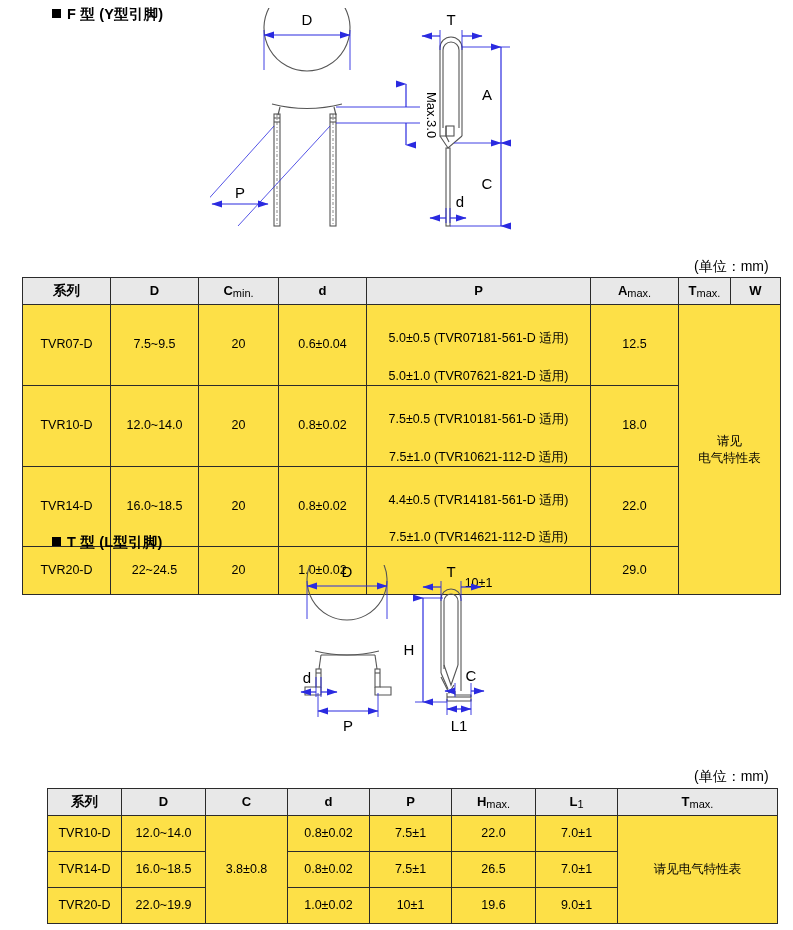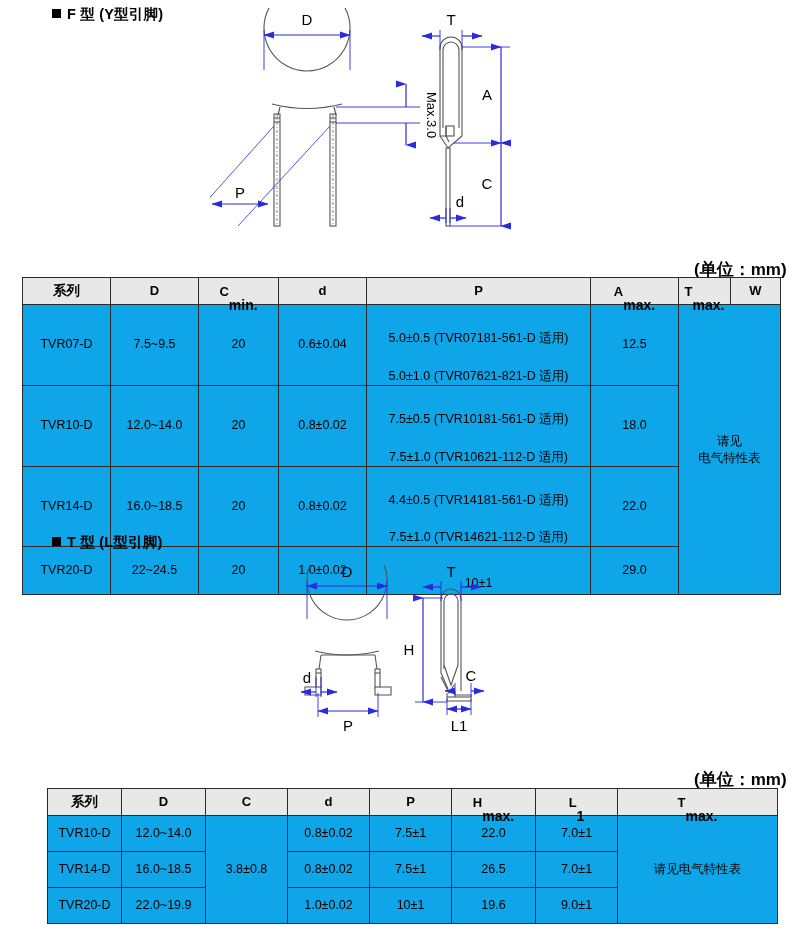--- a/index.html
+++ b/index.html
@@ -31,59 +31,58 @@
     background: #000;
     margin-right: 6px;
     vertical-align: 1px;
   }
   #heading-f { left: 52px; top: 5px; }
   #heading-t { left: 52px; top: 533px; }
 
   
   .unit-note {
     position: absolute;
-    font-size: 17px;
+    font-size: 14px;
     white-space: nowrap;
-    font-weight: bold;
   }
   #unit-note-1 { left: 694px; top: 258px; }
   #unit-note-2 { left: 694px; top: 768px; }
 
   
   .spec-table {
     position: absolute;
     border-collapse: collapse;
     table-layout: fixed;
     font-size: 12.5px;
-    background: #0ea5e9;
+    background: #fde047;
   }
   .spec-table th,
   .spec-table td {
     border: 1px solid #2b2b2b;
     text-align: center;
     vertical-align: middle;
     padding: 0;
     font-weight: normal;
     line-height: 1.35;
   }
   .spec-table thead th {
     background: #e8e8e8;
     font-weight: bold;
     height: 26px;
     font-size: 13px;
   }
   .spec-table thead th.hdr-series {
     font-size: 13.5px;
   }
   .spec-table sub {
-    font-size: 14px;
-    font-weight: bold;
+    font-size: 11px;
+    font-weight: normal;
     vertical-align: baseline;
     position: relative;
-    top: 14px;
+    top: 2px;
   }
   .p-lines div { white-space: nowrap; margin-top: 25px; }
   .p-lines div + div { margin-top: 21px; }
   .cjk-note { line-height: 1.6; }
 
   #table-f { left: 22px; top: 277px; }
   #table-t { left: 47px; top: 788px; }
 
   
   .drawing {

